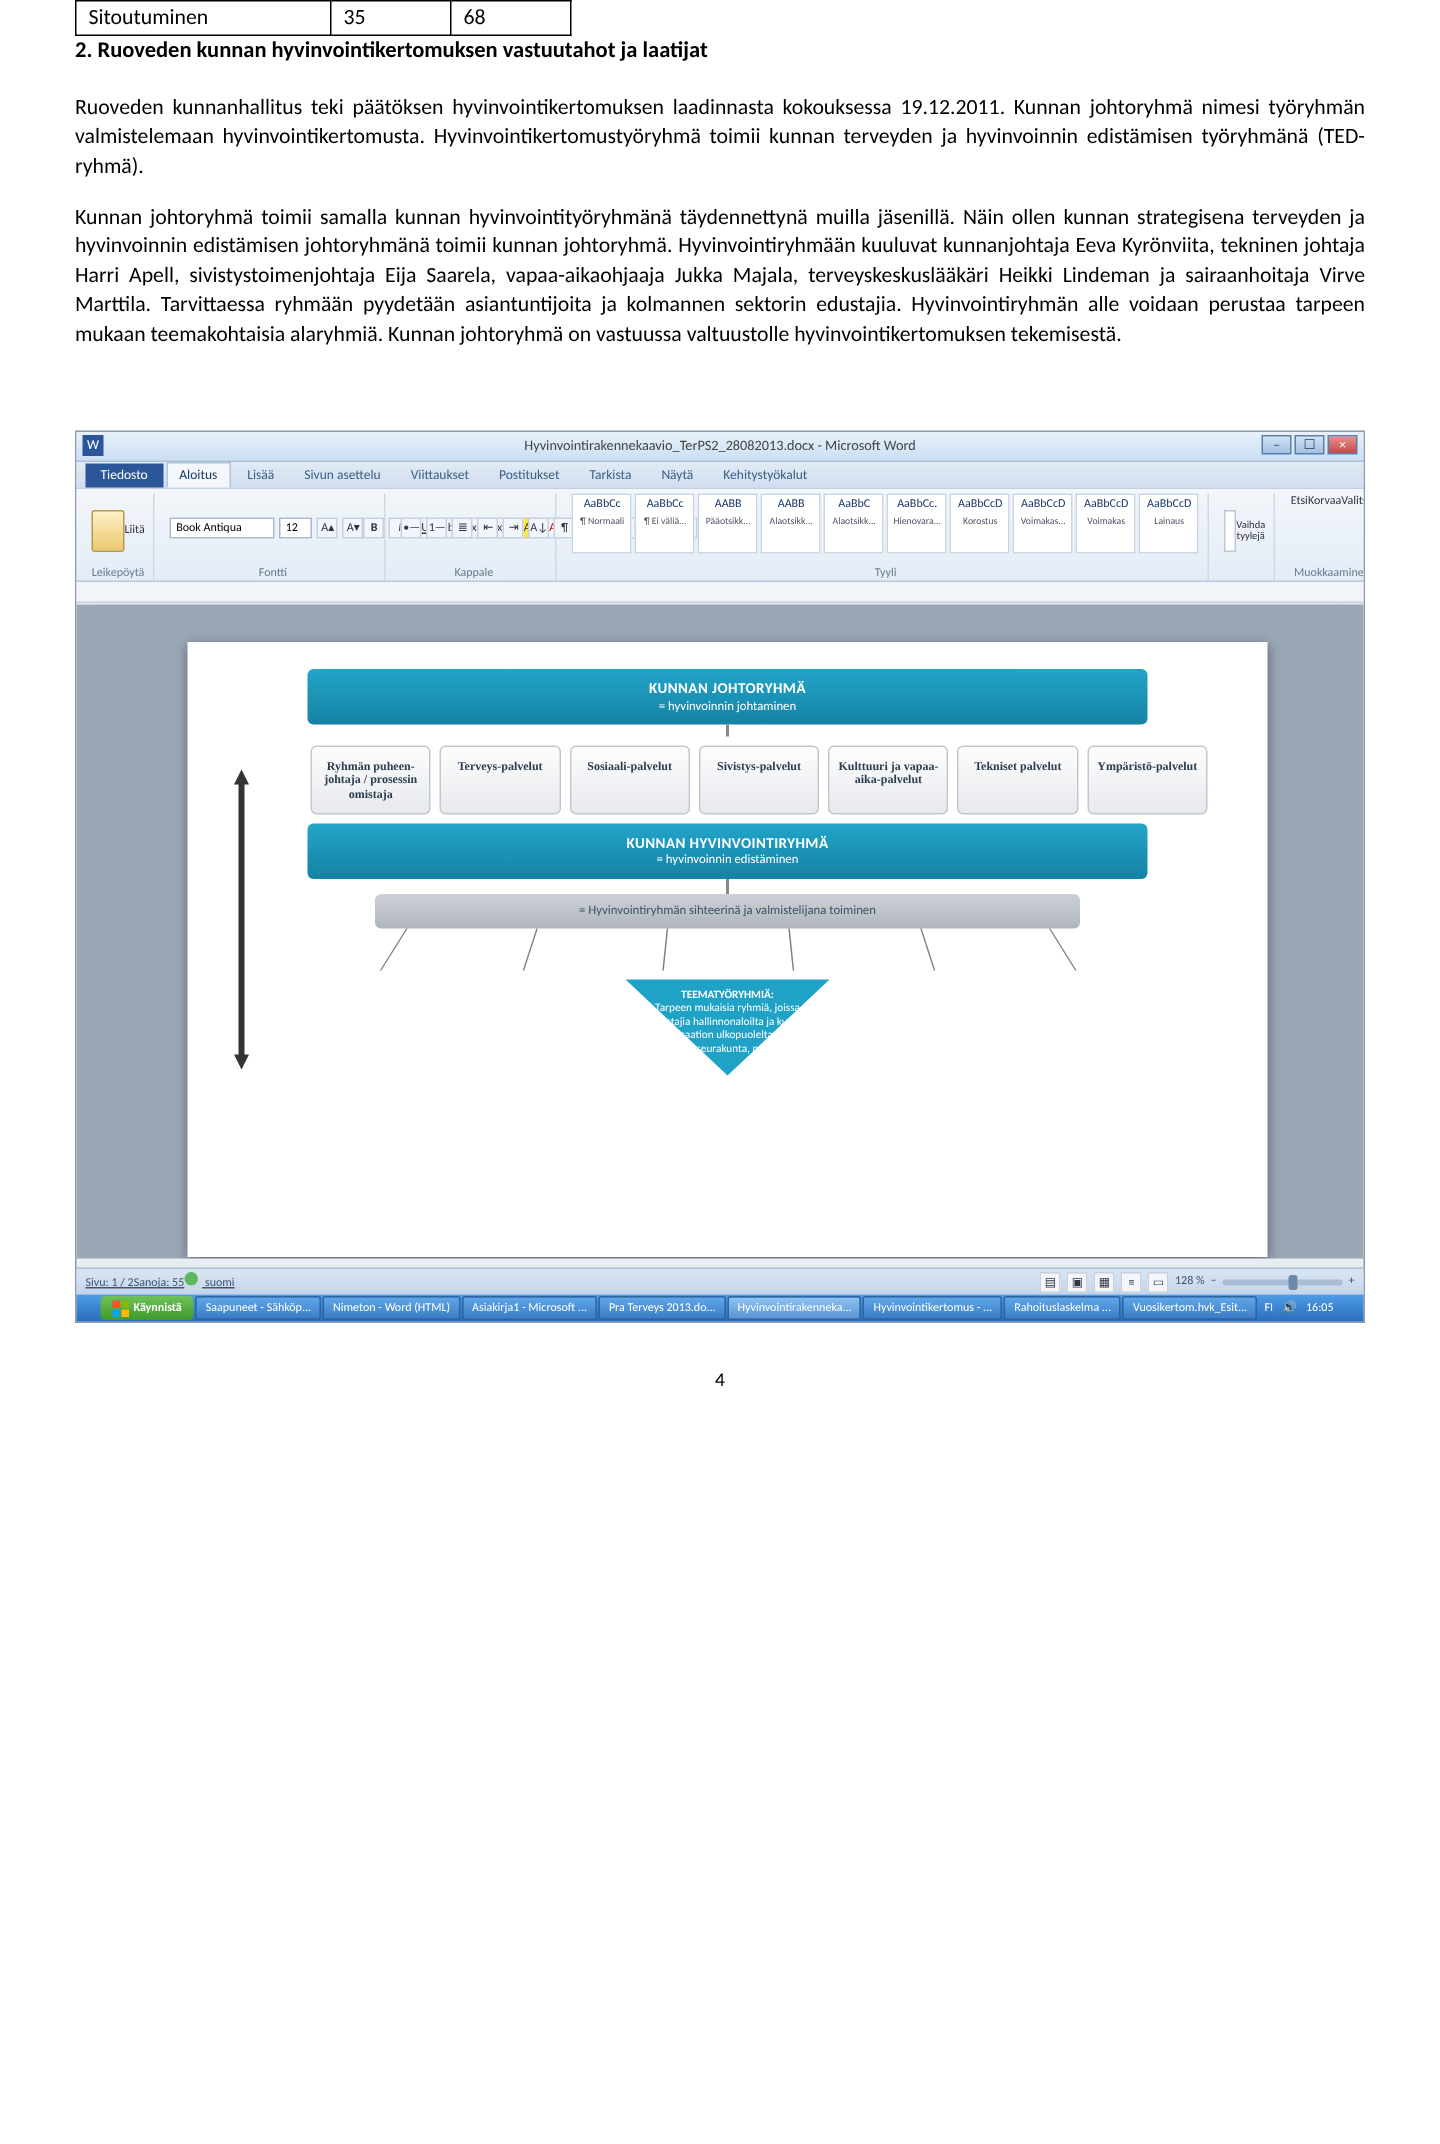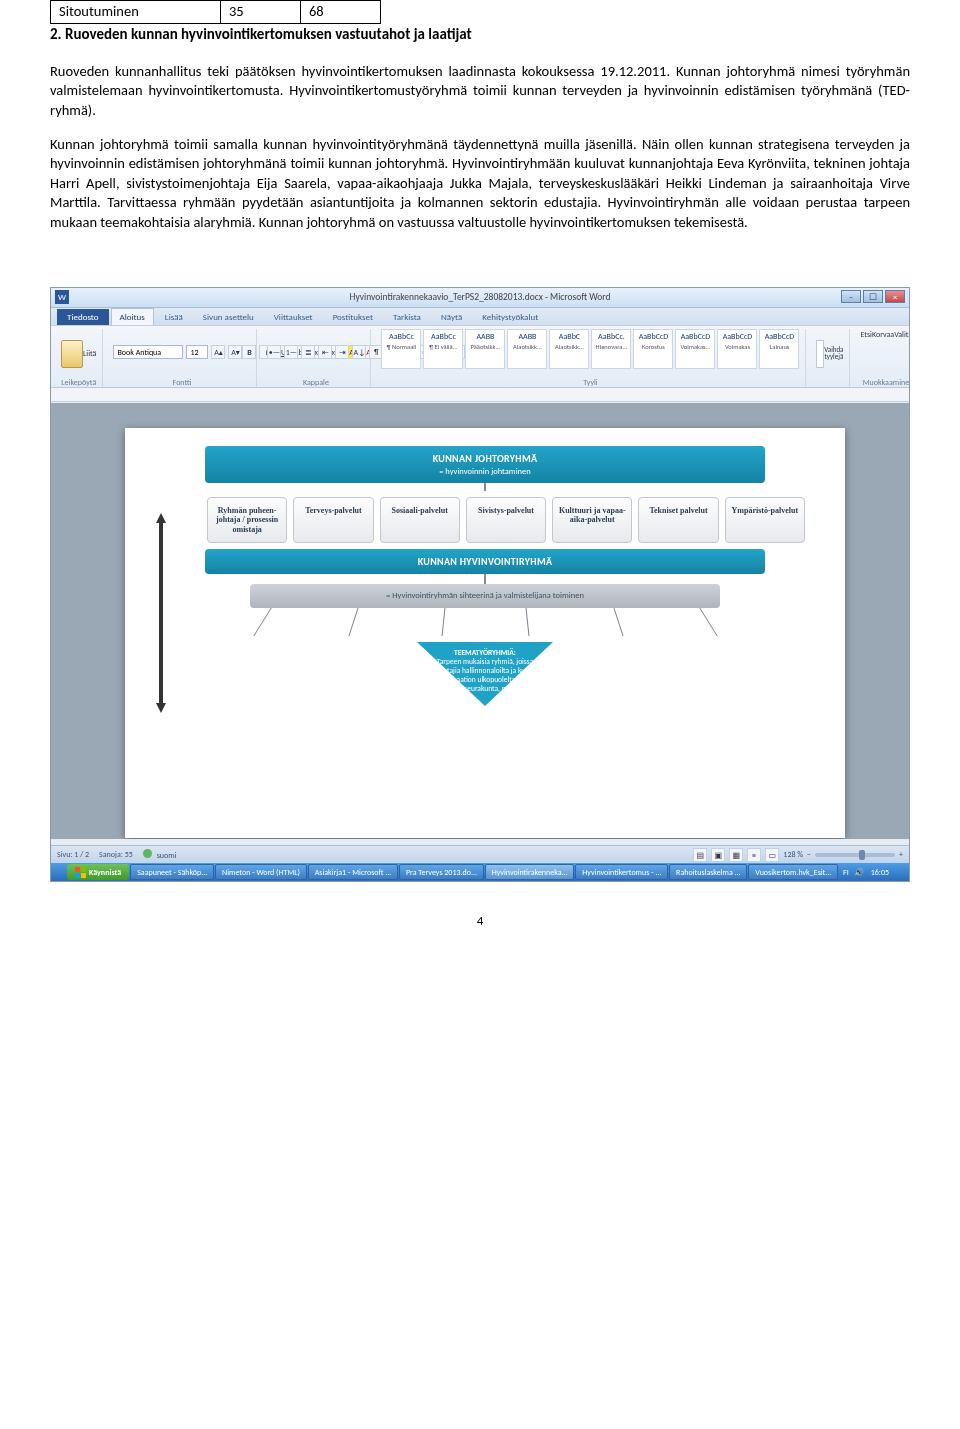--- a/index.html
+++ b/index.html
@@ -168,21 +168,21 @@
   }
   .converge-lines span { position:absolute; bottom:0; width:1px; background:#7a838f; top:0;}
   .statusbar {
     position:absolute; left:0; right:0; bottom:18px; height:18px;
     background:linear-gradient(#dbe6f3,#c2d4ea);
     border-top:1px solid #aabdd4;
     display:flex; align-items:center; font-size:8px; color:#3c5572;
     padding:0 6px;
     justify-content:space-between;
   }
-  .statusbar .sl { display:flex; gap:10px; align-items:flex-start;}
+  .statusbar .sl { display:flex; align-items:flex-end;text-decoration:underline;}
   .statusbar .sr { display:flex; gap:4px; align-items:center;}
   .zoom-track { width:80px; height:4px; background:#aabdd4; position:relative; border-radius:2px;}
   .zoom-track .zt { position:absolute; left:55%; top:-3px; width:6px; height:10px; background:#6d89ab; border-radius:2px;}
   .taskbar {
     position:absolute; left:0; right:0; bottom:0; height:18px;
     background:linear-gradient(#4e9de6,#2a6db9);
     display:flex; align-items:center; font-size:8px; color:#fff;
     padding:0 16px; gap:1px;
   }
   .start-btn { height:16px; padding:0 8px; display:flex; align-items:center; gap:3px;
@@ -339,20 +339,21 @@
           <div class="col-box">Terveys-palvelut</div>
           <div class="col-box">Sosiaali-palvelut</div>
           <div class="col-box">Sivistys-palvelut</div>
           <div class="col-box">Kulttuuri ja vapaa-aika-palvelut</div>
           <div class="col-box">Tekniset palvelut</div>
           <div class="col-box">Ympäristö-palvelut</div>
         </div>
 
       <div class="callout" style="width:560px;">
         <h4>KUNNAN HYVINVOINTIRYHMÄ</h4>
+        <div class="sub">= hyvinvoinnin edistäminen</div>
       </div>
       <div class="link-line" style="height:10px;"></div>
 
       <div class="callout lightgrey" style="width:470px;">
         <div class="sub" style="color:#3b5366;">= Hyvinvointiryhmän sihteerinä ja valmistelijana toiminen</div>
       </div>
 
       <div class="converge-lines">
         <span style="left:8%; transform:skewX(-32deg);"></span>
         <span style="left:25%; transform:skewX(-18deg);"></span>

